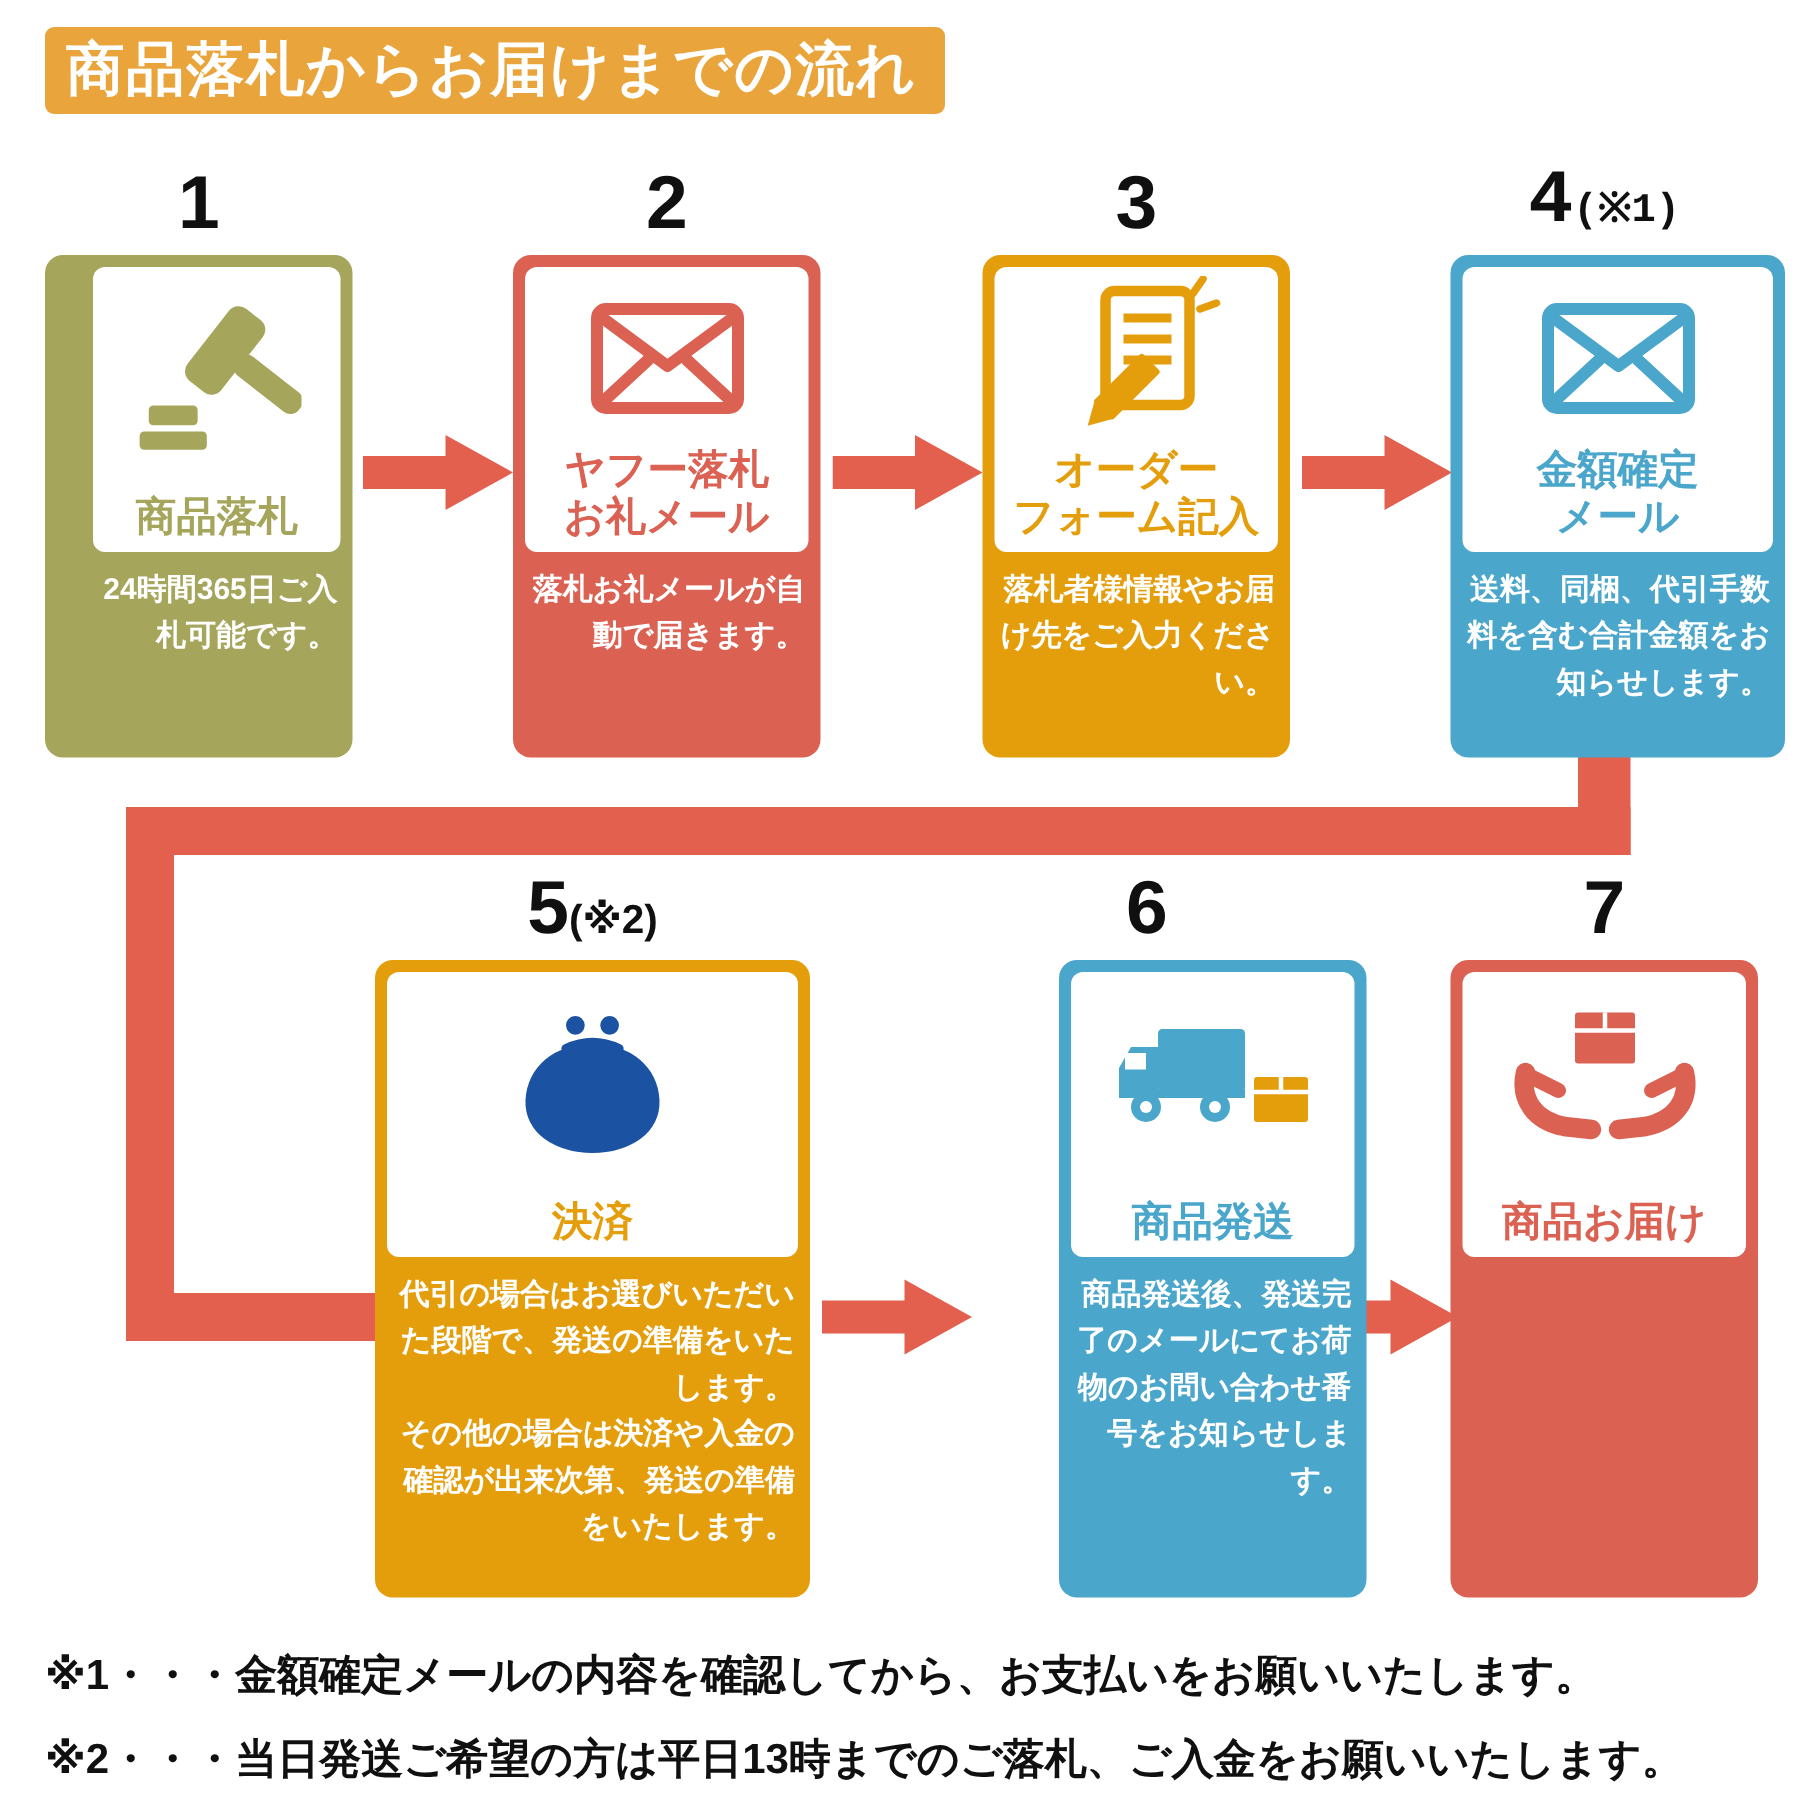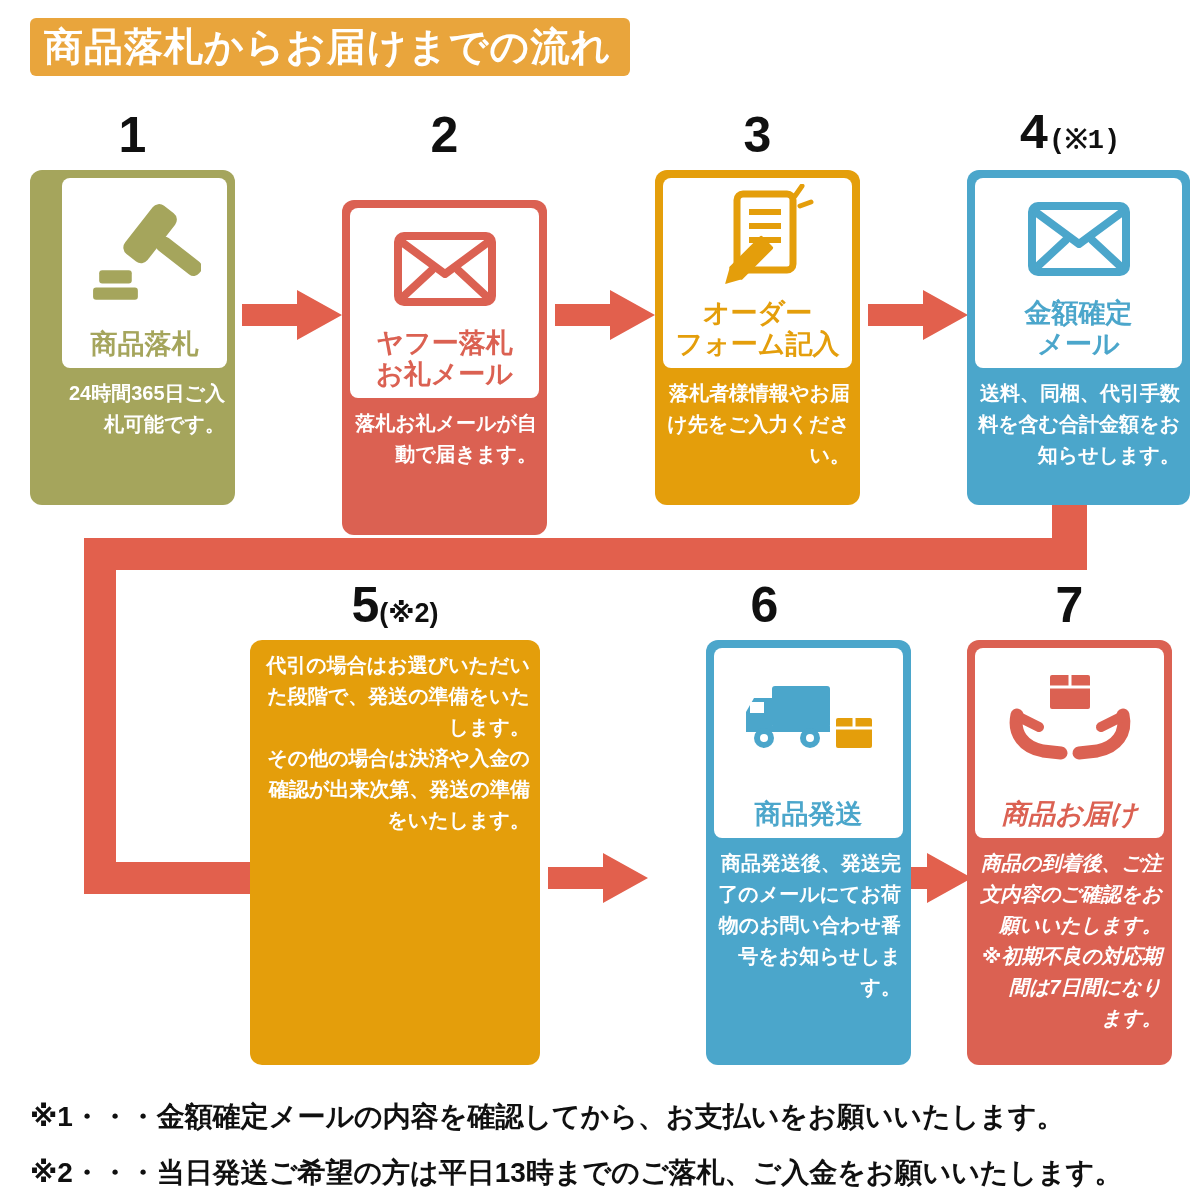--- a/index.html
+++ b/index.html
@@ -19,26 +19,26 @@
   .card-top { background:#fff; border-radius:8px; margin:8px 8px 0; height:190px;
               display:flex; flex-direction:column; align-items:center; padding-bottom:8px; }
   .icon-wrap { flex:1; display:flex; align-items:center; justify-content:center; width:100%;
                color:var(--icon-col,var(--col)); }
   .card-title { color:var(--col); font-weight:bold; font-size:27px; line-height:1.15; text-align:center; }
   .card-desc { color:#fff; font-weight:bold; font-size:20px; line-height:1.55; padding:10px 10px; text-align:right; }
   .hang { text-indent:-1em; padding-left:1em; }
 
   
   .c1{left:30px;  top:170px; width:205px; height:335px;padding-left:24px;}
-  .c2{left:342px; top:170px; width:205px; height:335px;margin-top:30px;}
+  .c2{left:342px; top:170px; width:205px; height:335px;}
   .c3{left:655px; top:170px; width:205px; height:335px;}
   .c4{left:967px; top:170px; width:223px; height:335px;}
   .c5{left:250px; top:640px; width:290px; height:425px;}
   .c6{left:662px; top:640px; width:205px; height:425px;margin-left:44px;}
-  .c7{left:967px; top:640px; width:205px; height:425px;font-style:italic;}
+  .c7{left:967px; top:640px; width:205px; height:425px;}
 
   .n1{left:30px;  top:106px; width:205px;}
   .n2{left:342px; top:106px; width:205px;}
   .n3{left:655px; top:106px; width:205px;}
   .n4{left:967px; top:106px; width:205px;font-family:Liberation Mono, monospace;}
   .n5{left:250px; top:576px; width:290px;}
   .n6{left:662px; top:576px; width:205px;}
   .n7{left:967px; top:576px; width:205px;}
 
   .arrow { position:absolute; width:100px; height:56px; }
@@ -181,20 +181,34 @@
           <div>メール</div>
       </div>
     </div>
     <div class="card-desc">
       <div>送料、同梱、代引手数料を含む合計金額をお知らせします。</div>
         <div></div>
     </div>
   </div>
 
   <div class="card c5" style="--col: #E49E0B; --icon-col: #1B52A2;">
+    <div class="card-top">
+      <div class="icon-wrap">
+        <svg width="116" height="108" viewBox="0 0 110 104">
+          <circle cx="44" cy="14" r="6" fill="currentColor"></circle>
+          <circle cx="66" cy="14" r="6" fill="currentColor"></circle>
+          <path d="M55,26 C30,26 13,41 12,62 C11,83 31,96 55,96 C79,96 99,83 98,62 C97,41 80,26 55,26 Z" fill="currentColor"></path>
+          <path d="M38,29 Q55,21 72,29" fill="none" stroke="currentColor" stroke-width="6" stroke-linecap="round"></path>
+        </svg>
+      </div>
+      <div class="card-title">
+        <div>決済</div>
+          <div></div>
+      </div>
+    </div>
     <div class="card-desc">
       <div>代引の場合はお選びいただいた段階で、発送の準備をいたします。</div>
         <div>その他の場合は決済や入金の確認が出来次第、発送の準備をいたします。</div>
     </div>
   </div>
 
   <div class="card c6" style="--col: #4BA6CB; --icon-col: #4BA6CB;">
     <div class="card-top">
       <div class="icon-wrap">
         <svg width="134" height="100" viewBox="0 0 134 86">
@@ -237,22 +251,18 @@
             <path d="M14,46 L34,56"></path>
             <path d="M116,46 L96,56"></path>
           </g>
         </svg>
       </div>
       <div class="card-title">
         <div>商品お届け</div>
           <div></div>
       </div>
     </div>
-    <div class="card-desc">
-      <div>商品の到着後、ご注文内容のご確認をお願いいたします。</div>
-        <div class="hang">※初期不良の対応期間は7日間になります。</div>
-    </div>
   </div>
 
   <div class="footnote f1">※1・・・金額確定メールの内容を確認してから、お支払いをお願いいたします。</div>
   <div class="footnote f2">※2・・・当日発送ご希望の方は平日13時までのご落札、ご入金をお願いいたします。</div>
 
 </div>
 
 </body></html>

